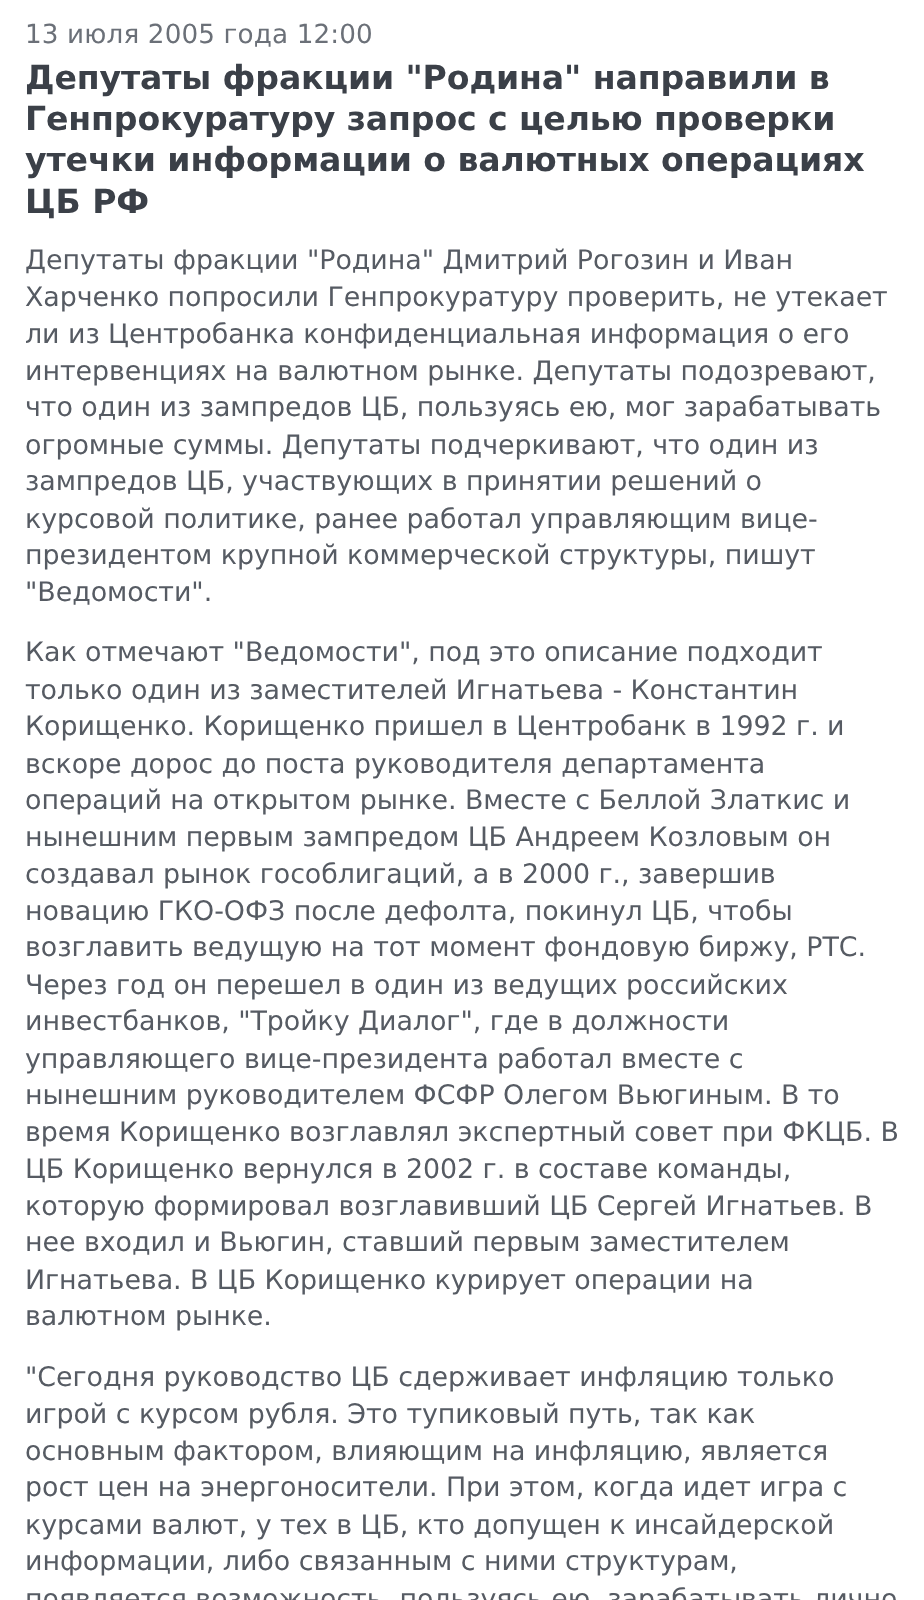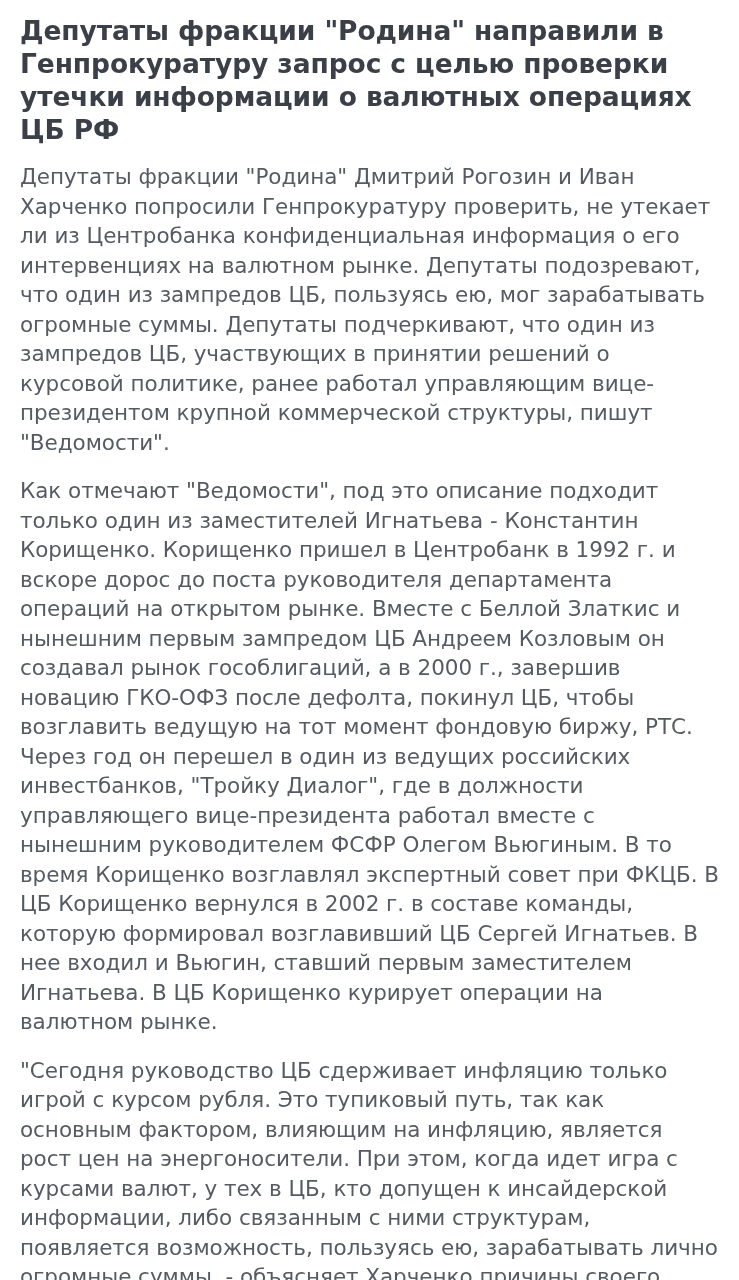--- a/index.html
+++ b/index.html
@@ -43,20 +43,21 @@
     text-align: left;
   }
   .body-paragraph:last-child {
     margin-bottom: 0;
   }
 </style>
 </head>
 <body>
 
 <article class="article">
+  <div class="timestamp">13 июля 2005 года 12:00</div>
   <h1 class="headline">Депутаты фракции "Родина" направили в Генпрокуратуру запрос с целью проверки утечки информации о валютных операциях ЦБ РФ</h1>
   <div>
     <p class="body-paragraph">Депутаты фракции "Родина" Дмитрий Рогозин и Иван Харченко попросили Генпрокуратуру проверить, не утекает ли из Центробанка конфиденциальная информация о его интервенциях на валютном рынке. Депутаты подозревают, что один из зампредов ЦБ, пользуясь ею, мог зарабатывать огромные суммы. Депутаты подчеркивают, что один из зампредов ЦБ, участвующих в принятии решений о курсовой политике, ранее работал управляющим вице-президентом крупной коммерческой структуры, пишут "Ведомости".</p>
     <p class="body-paragraph">Как отмечают "Ведомости", под это описание подходит только один из заместителей Игнатьева - Константин Корищенко. Корищенко пришел в Центробанк в 1992 г. и вскоре дорос до поста руководителя департамента операций на открытом рынке. Вместе с Беллой Златкис и нынешним первым зампредом ЦБ Андреем Козловым он создавал рынок гособлигаций, а в 2000 г., завершив новацию ГКО-ОФЗ после дефолта, покинул ЦБ, чтобы возглавить ведущую на тот момент фондовую биржу, РТС. Через год он перешел в один из ведущих российских инвестбанков, "Тройку Диалог", где в должности управляющего вице-президента работал вместе с нынешним руководителем ФСФР Олегом Вьюгиным. В то время Корищенко возглавлял экспертный совет при ФКЦБ. В ЦБ Корищенко вернулся в 2002 г. в составе команды, которую формировал возглавивший ЦБ Сергей Игнатьев. В нее входил и Вьюгин, ставший первым заместителем Игнатьева. В ЦБ Корищенко курирует операции на валютном рынке.</p>
     <p class="body-paragraph">"Сегодня руководство ЦБ сдерживает инфляцию только игрой с курсом рубля. Это тупиковый путь, так как основным фактором, влияющим на инфляцию, является рост цен на энергоносители. При этом, когда идет игра с курсами валют, у тех в ЦБ, кто допущен к инсайдерской информации, либо связанным с ними структурам, появляется возможность, пользуясь ею, зарабатывать лично огромные суммы, - объясняет Харченко причины своего беспокойства.</p>
 
   </div>
 </article>
 
 </body></html>

